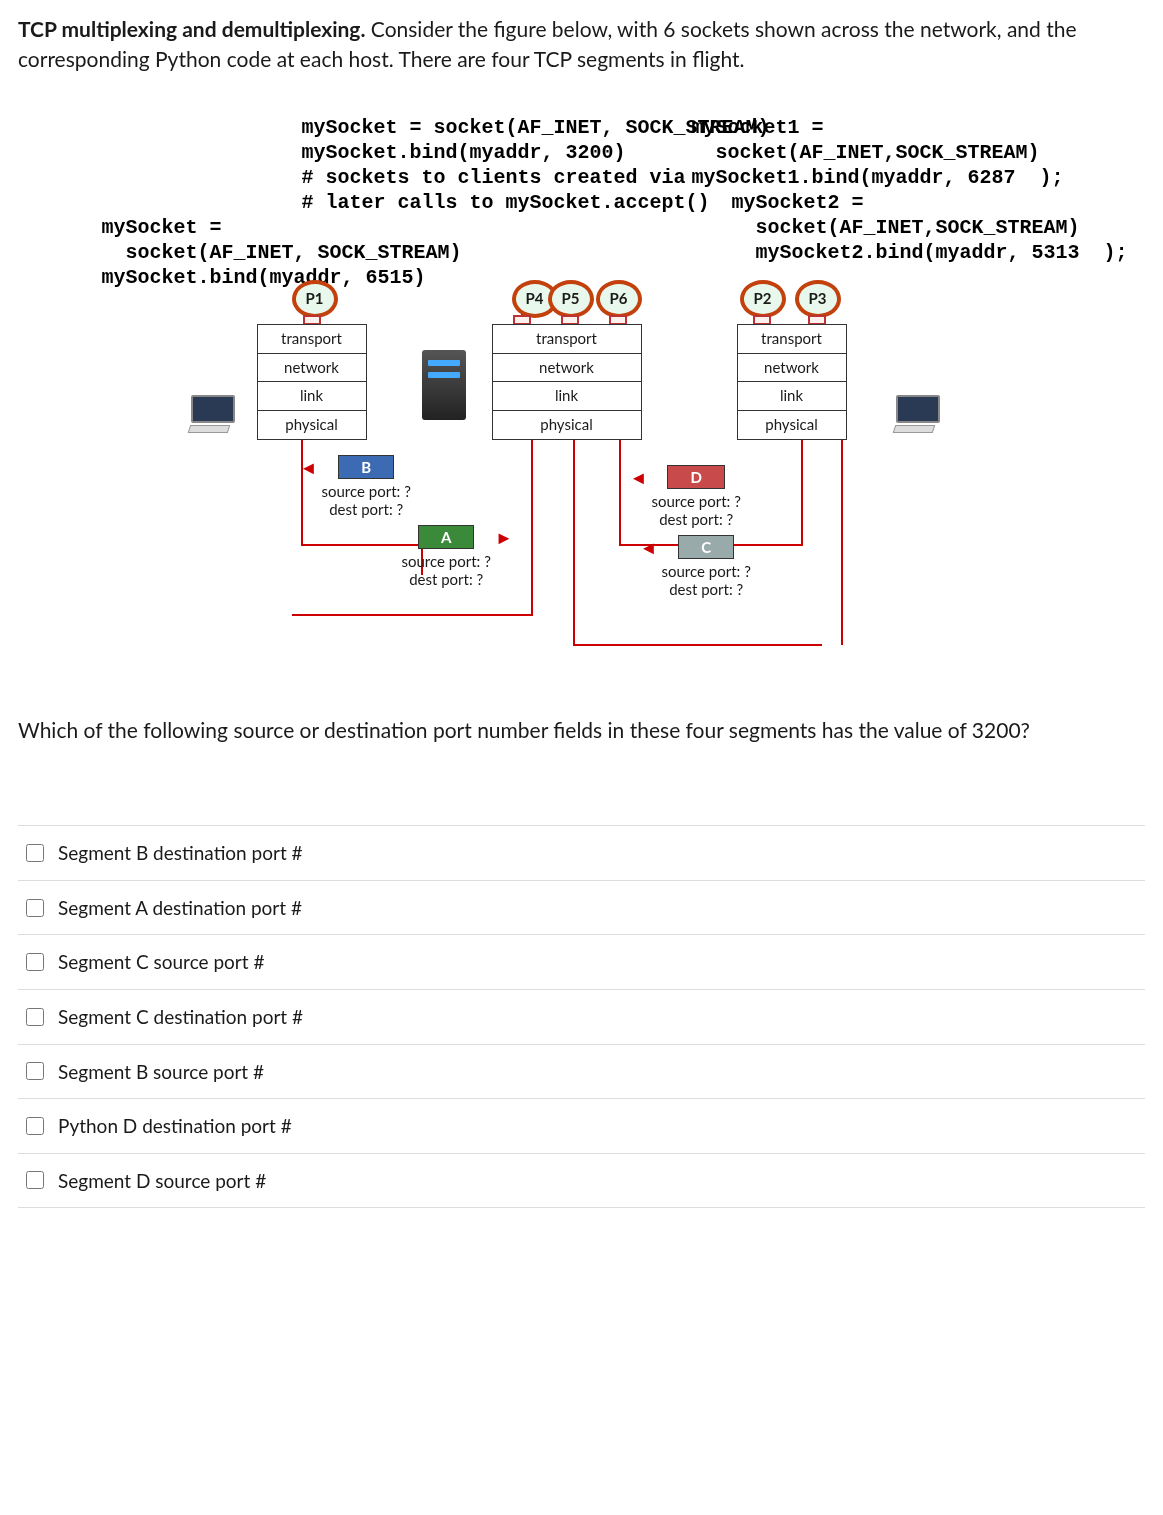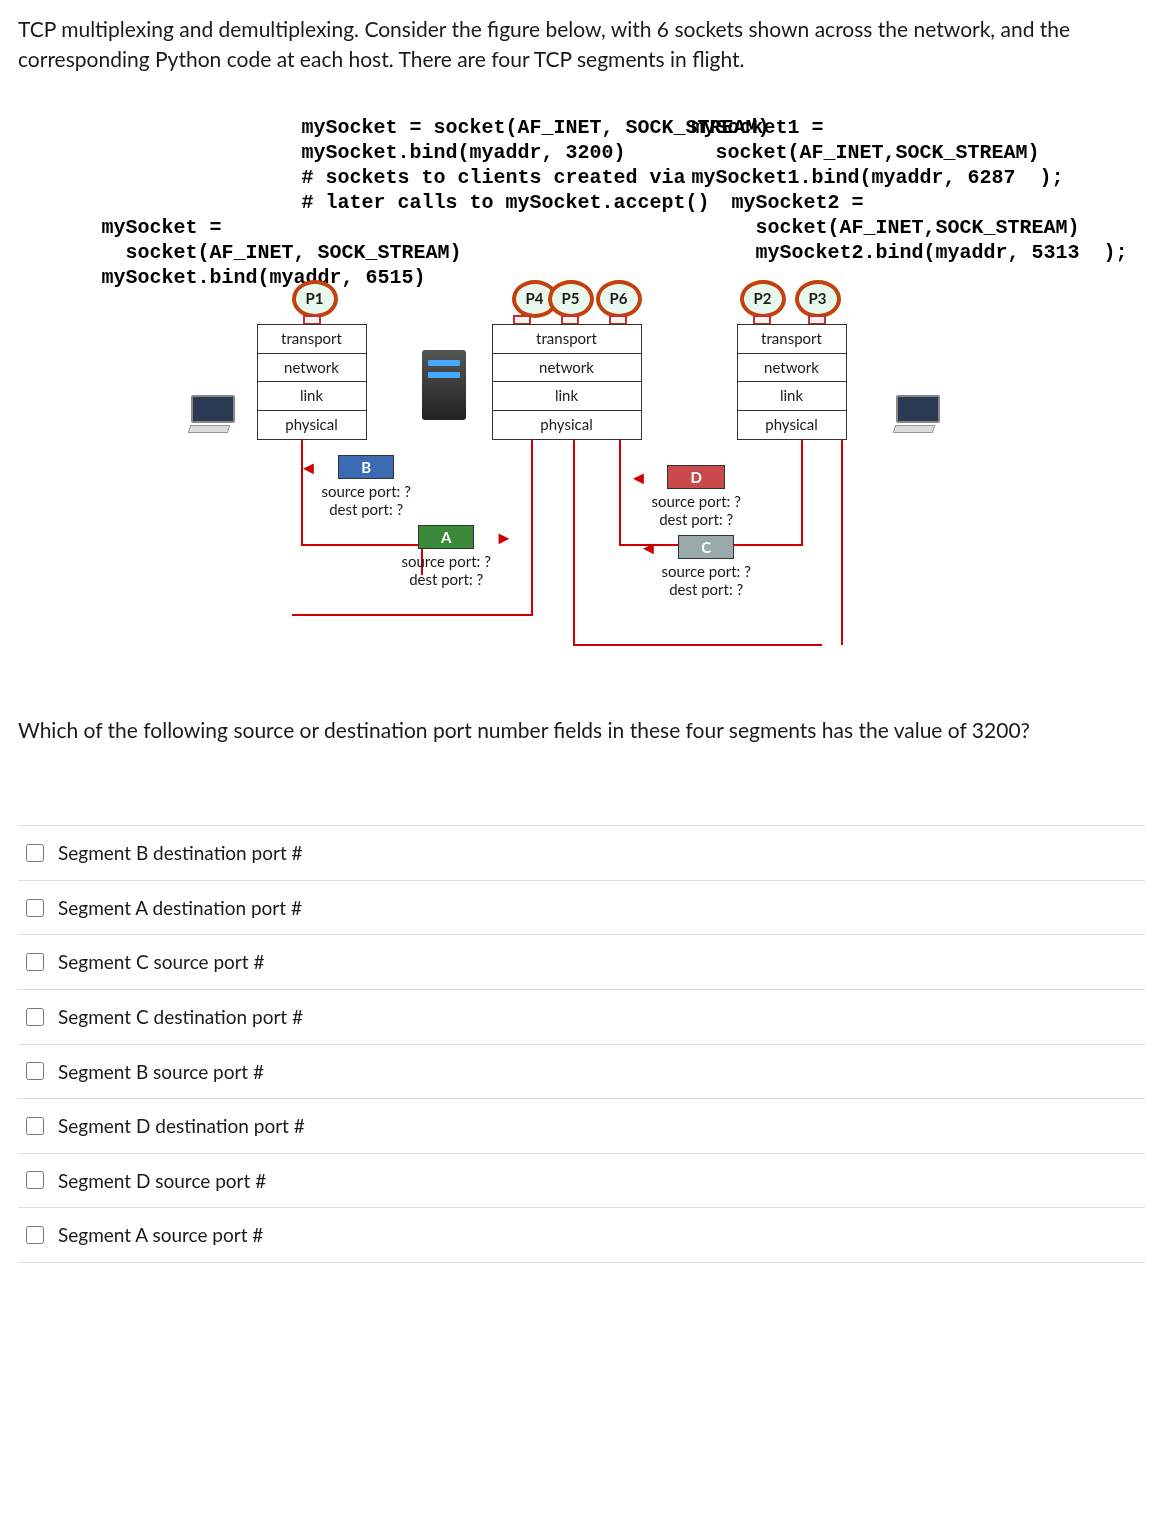--- a/index.html
+++ b/index.html
@@ -5,21 +5,21 @@
     * { box-sizing: border-box; margin: 0; padding: 0; }
     body {
       font-family: 'Segoe UI', Lato, Arial, sans-serif;
       color: #1a1a1a;
       padding: 14px 18px 30px;
       width: 1163px;
       background: #fff;
       line-height: 1.45;
     }
     .intro { font-size: 21px; margin-bottom: 40px; }
-    .intro b { font-weight: 400; }
+    .intro b { font-weight: 700; }
     .diagram {
       position: relative;
       width: 960px;
       height: 560px;
       margin: 0 auto 40px;
     }
     .code {
       position: absolute;
       font-family: "Courier New", monospace;
       font-size: 20px;
@@ -231,23 +231,19 @@
   <label class="option">
       <input type="checkbox" style="">
       <span>Segment C destination port #</span>
     </label>
   <label class="option">
       <input type="checkbox" style="">
       <span>Segment B source port #</span>
     </label>
   <label class="option">
       <input type="checkbox" style="">
-      <span>Segment D destination port #</span>
+      <span>Python D destination port #</span>
     </label>
   <label class="option">
       <input type="checkbox" style="">
       <span>Segment D source port #</span>
     </label>
-  <label class="option">
-      <input type="checkbox" style="">
-      <span>Segment A source port #</span>
-    </label>
 </div>
 
 </body></html>

